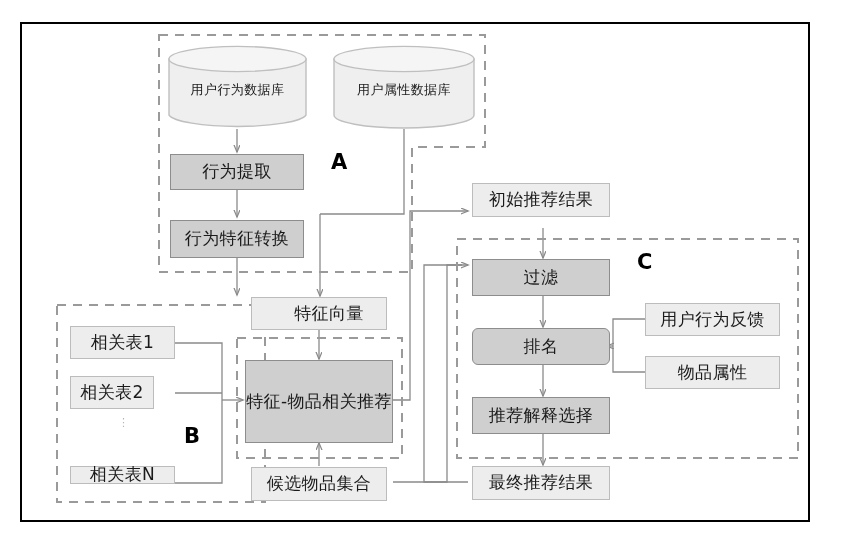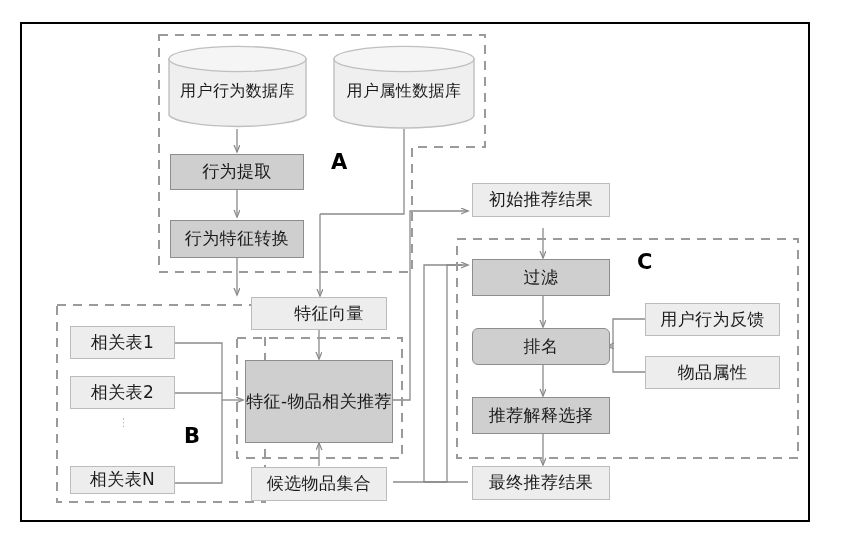--- a/index.html
+++ b/index.html
@@ -10,21 +10,21 @@
 
   svg#wires{position:absolute;left:0;top:0;width:863px;height:542px;pointer-events:none;}
 
   .node{position:absolute;box-sizing:border-box;display:flex;align-items:center;justify-content:center;text-align:center;
         font-size:17px;color:#1a1a1a;line-height:1.25;letter-spacing:.4px;}
   .proc{background:#cfcfcf;border:1.6px solid #8d8d8d;}
   .data{background:#ededed;border:1.3px solid #bcbcbc;}
   .grouplabel{position:absolute;font-weight:bold;font-size:21px;color:#000;font-family:"DejaVu Sans","Liberation Sans",sans-serif;}
 
   .cyl{position:absolute;}
-  .cyl .cyl-label{position:absolute;left:0;width:100%;text-align:center;font-size:16px;color:#1a1a1a;letter-spacing:.4px;}
+  .cyl .cyl-label{position:absolute;left:0;width:100%;text-align:center;font-size:13px;color:#1a1a1a;letter-spacing:.4px;}
 
   .vdots{position:absolute;color:#b5b5b5;font-size:11px;line-height:6px;text-align:center;width:10px;}
 </style>
 </head>
 <body>
 
 <div id="canvas">
 
   <div id="outer-frame"></div>
 
@@ -109,27 +109,27 @@
   </div>
 
   <div class="node data" style="left:251px;top:297px;width:136px;height:33px;padding-left:20px;">
     <span>特征向量</span>
   </div>
 
   <div class="node data" style="left:70px;top:326px;width:105px;height:33px;">
     <span>相关表1</span>
   </div>
 
-  <div class="node data" style="left:70px;top:376px;width:105px;height:33px;">
+  <div class="node data" style="left:70px;top:376px;width:84px;height:33px;">
     <span>相关表2</span>
   </div>
 
   <div class="vdots" style="left:118px;top:420px;">⋮</div>
 
-  <div class="node data" style="left:70px;top:466px;width:105px;height:28px;">
+  <div class="node data" style="left:70px;top:466px;width:105px;height:18px;">
     <span>相关表N</span>
   </div>
 
   <div class="node proc" style="left:245px;top:360px;width:148px;height:83px;">
     <span>特征-物品</span>
     <span>相关推荐</span>
   </div>
 
   <div class="node data" style="left:251px;top:467px;width:136px;height:34px;">
     <span>候选物品集合</span>

